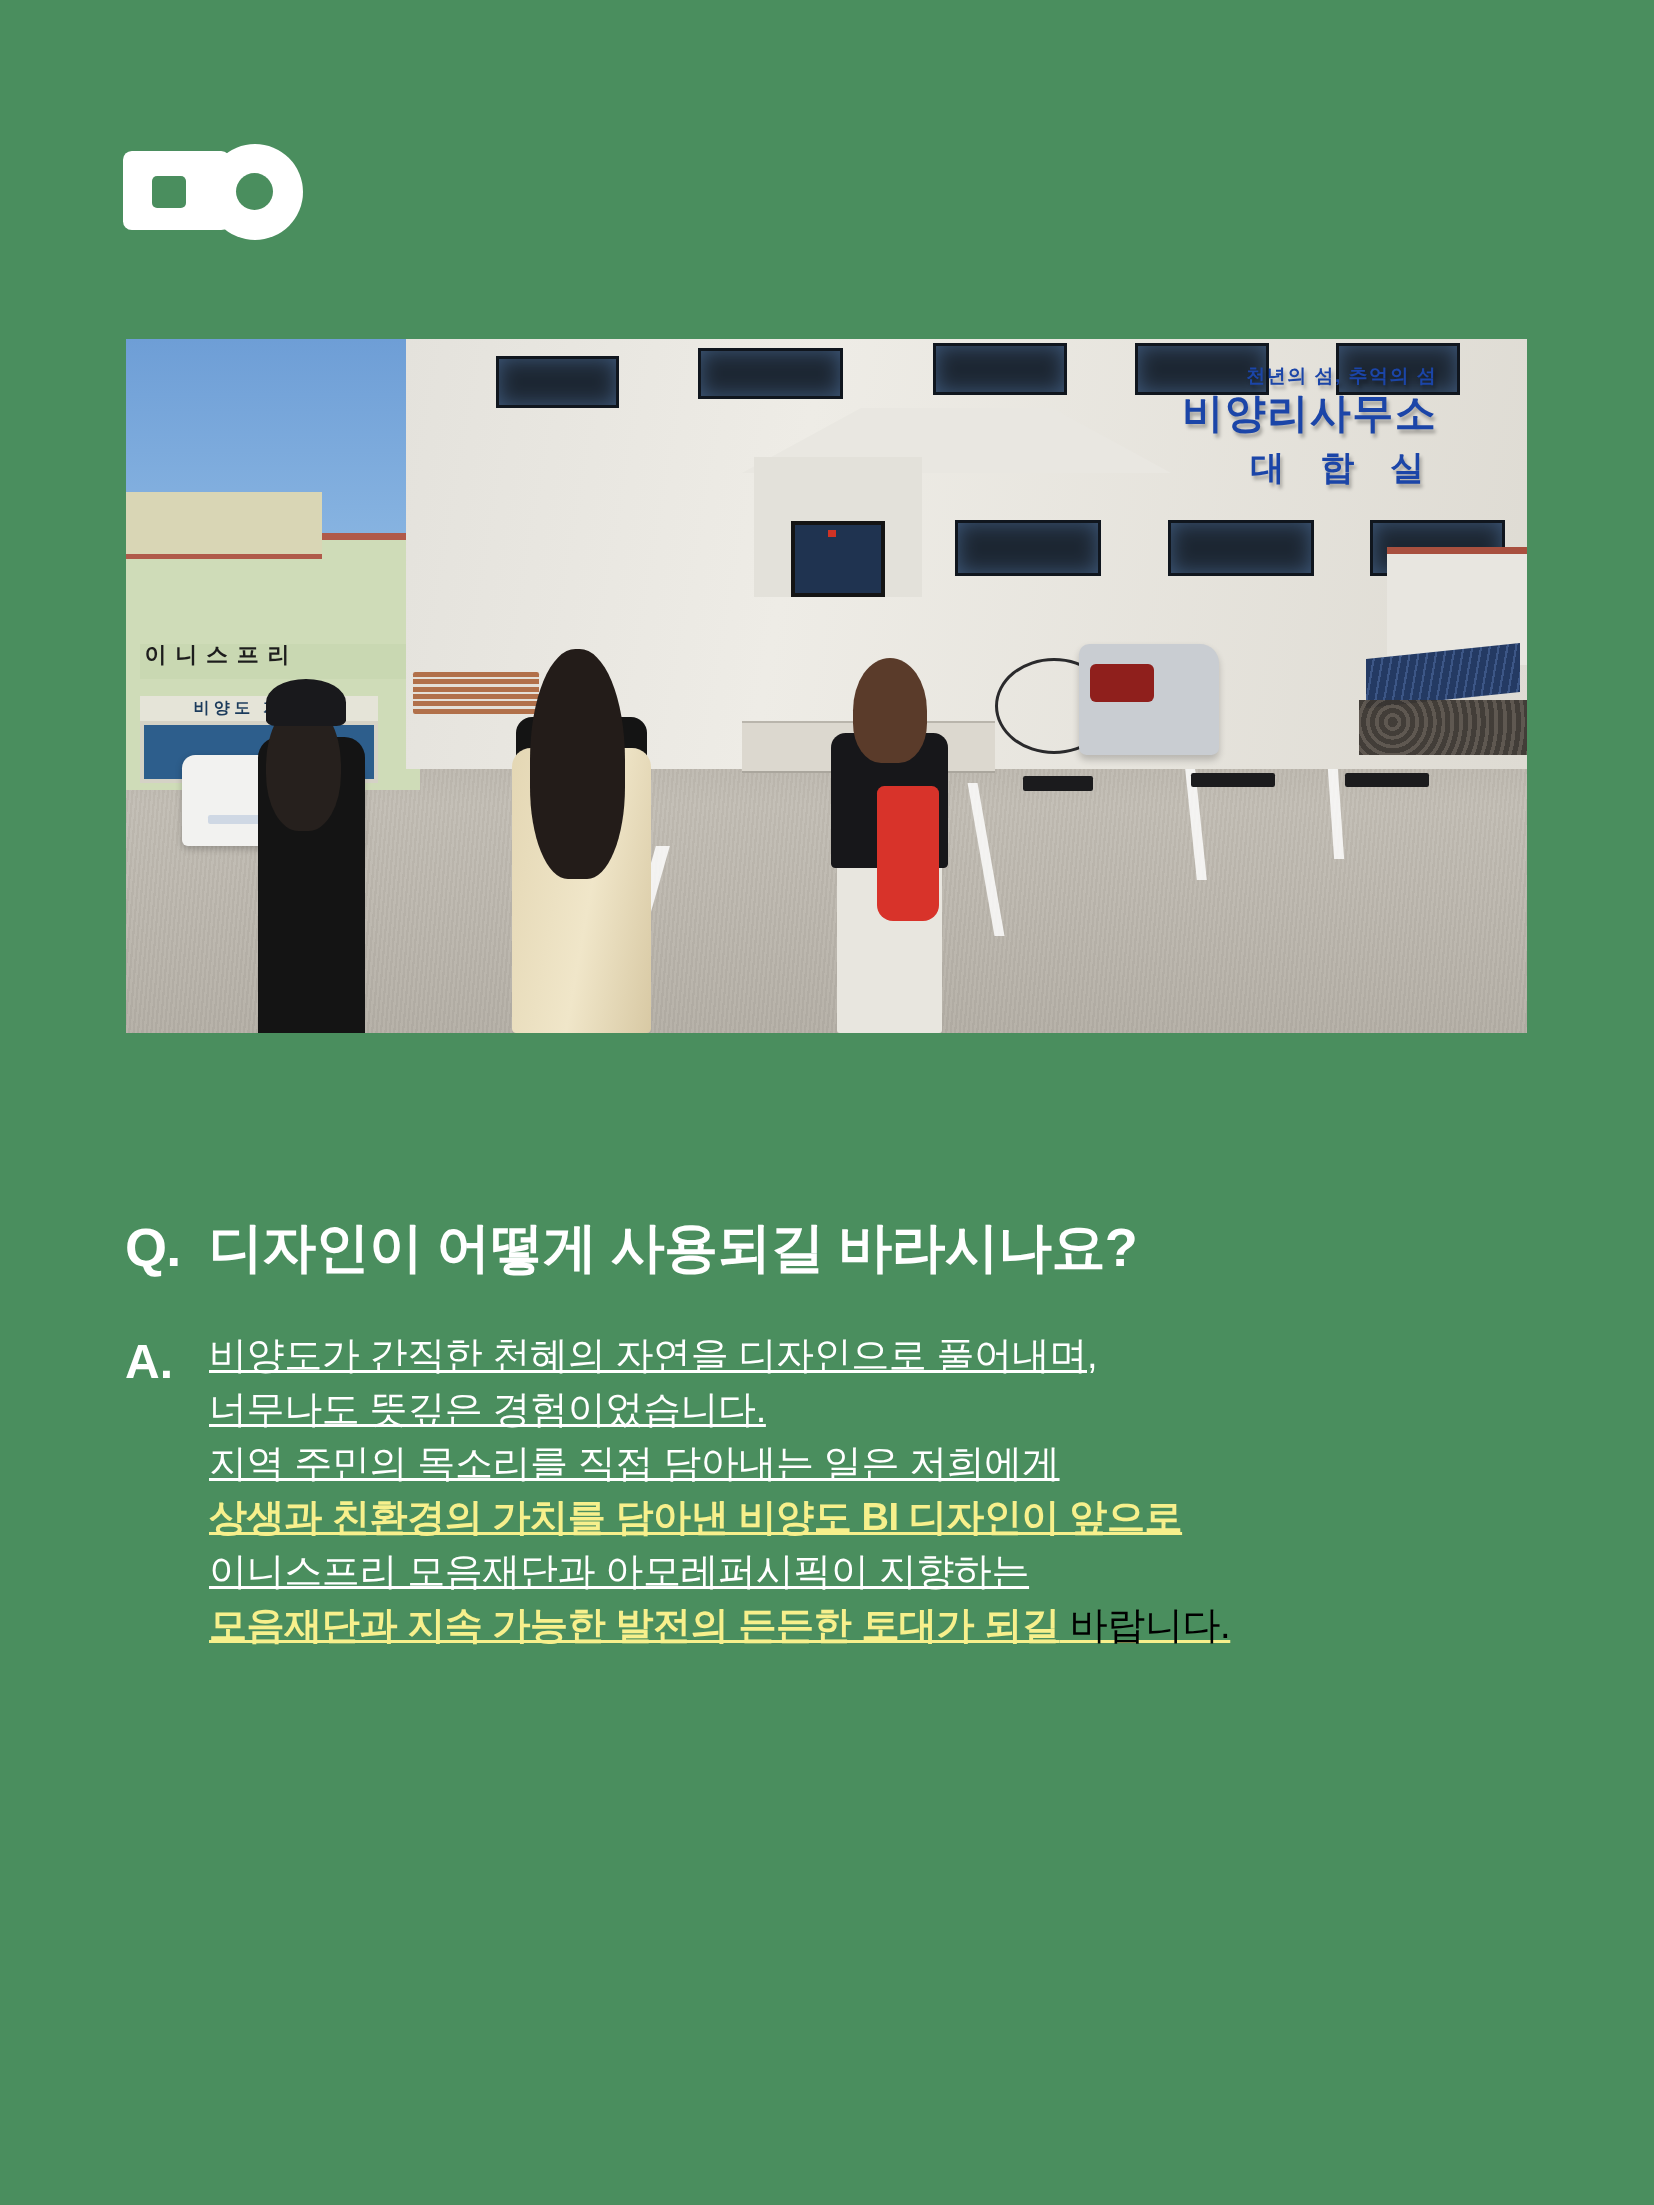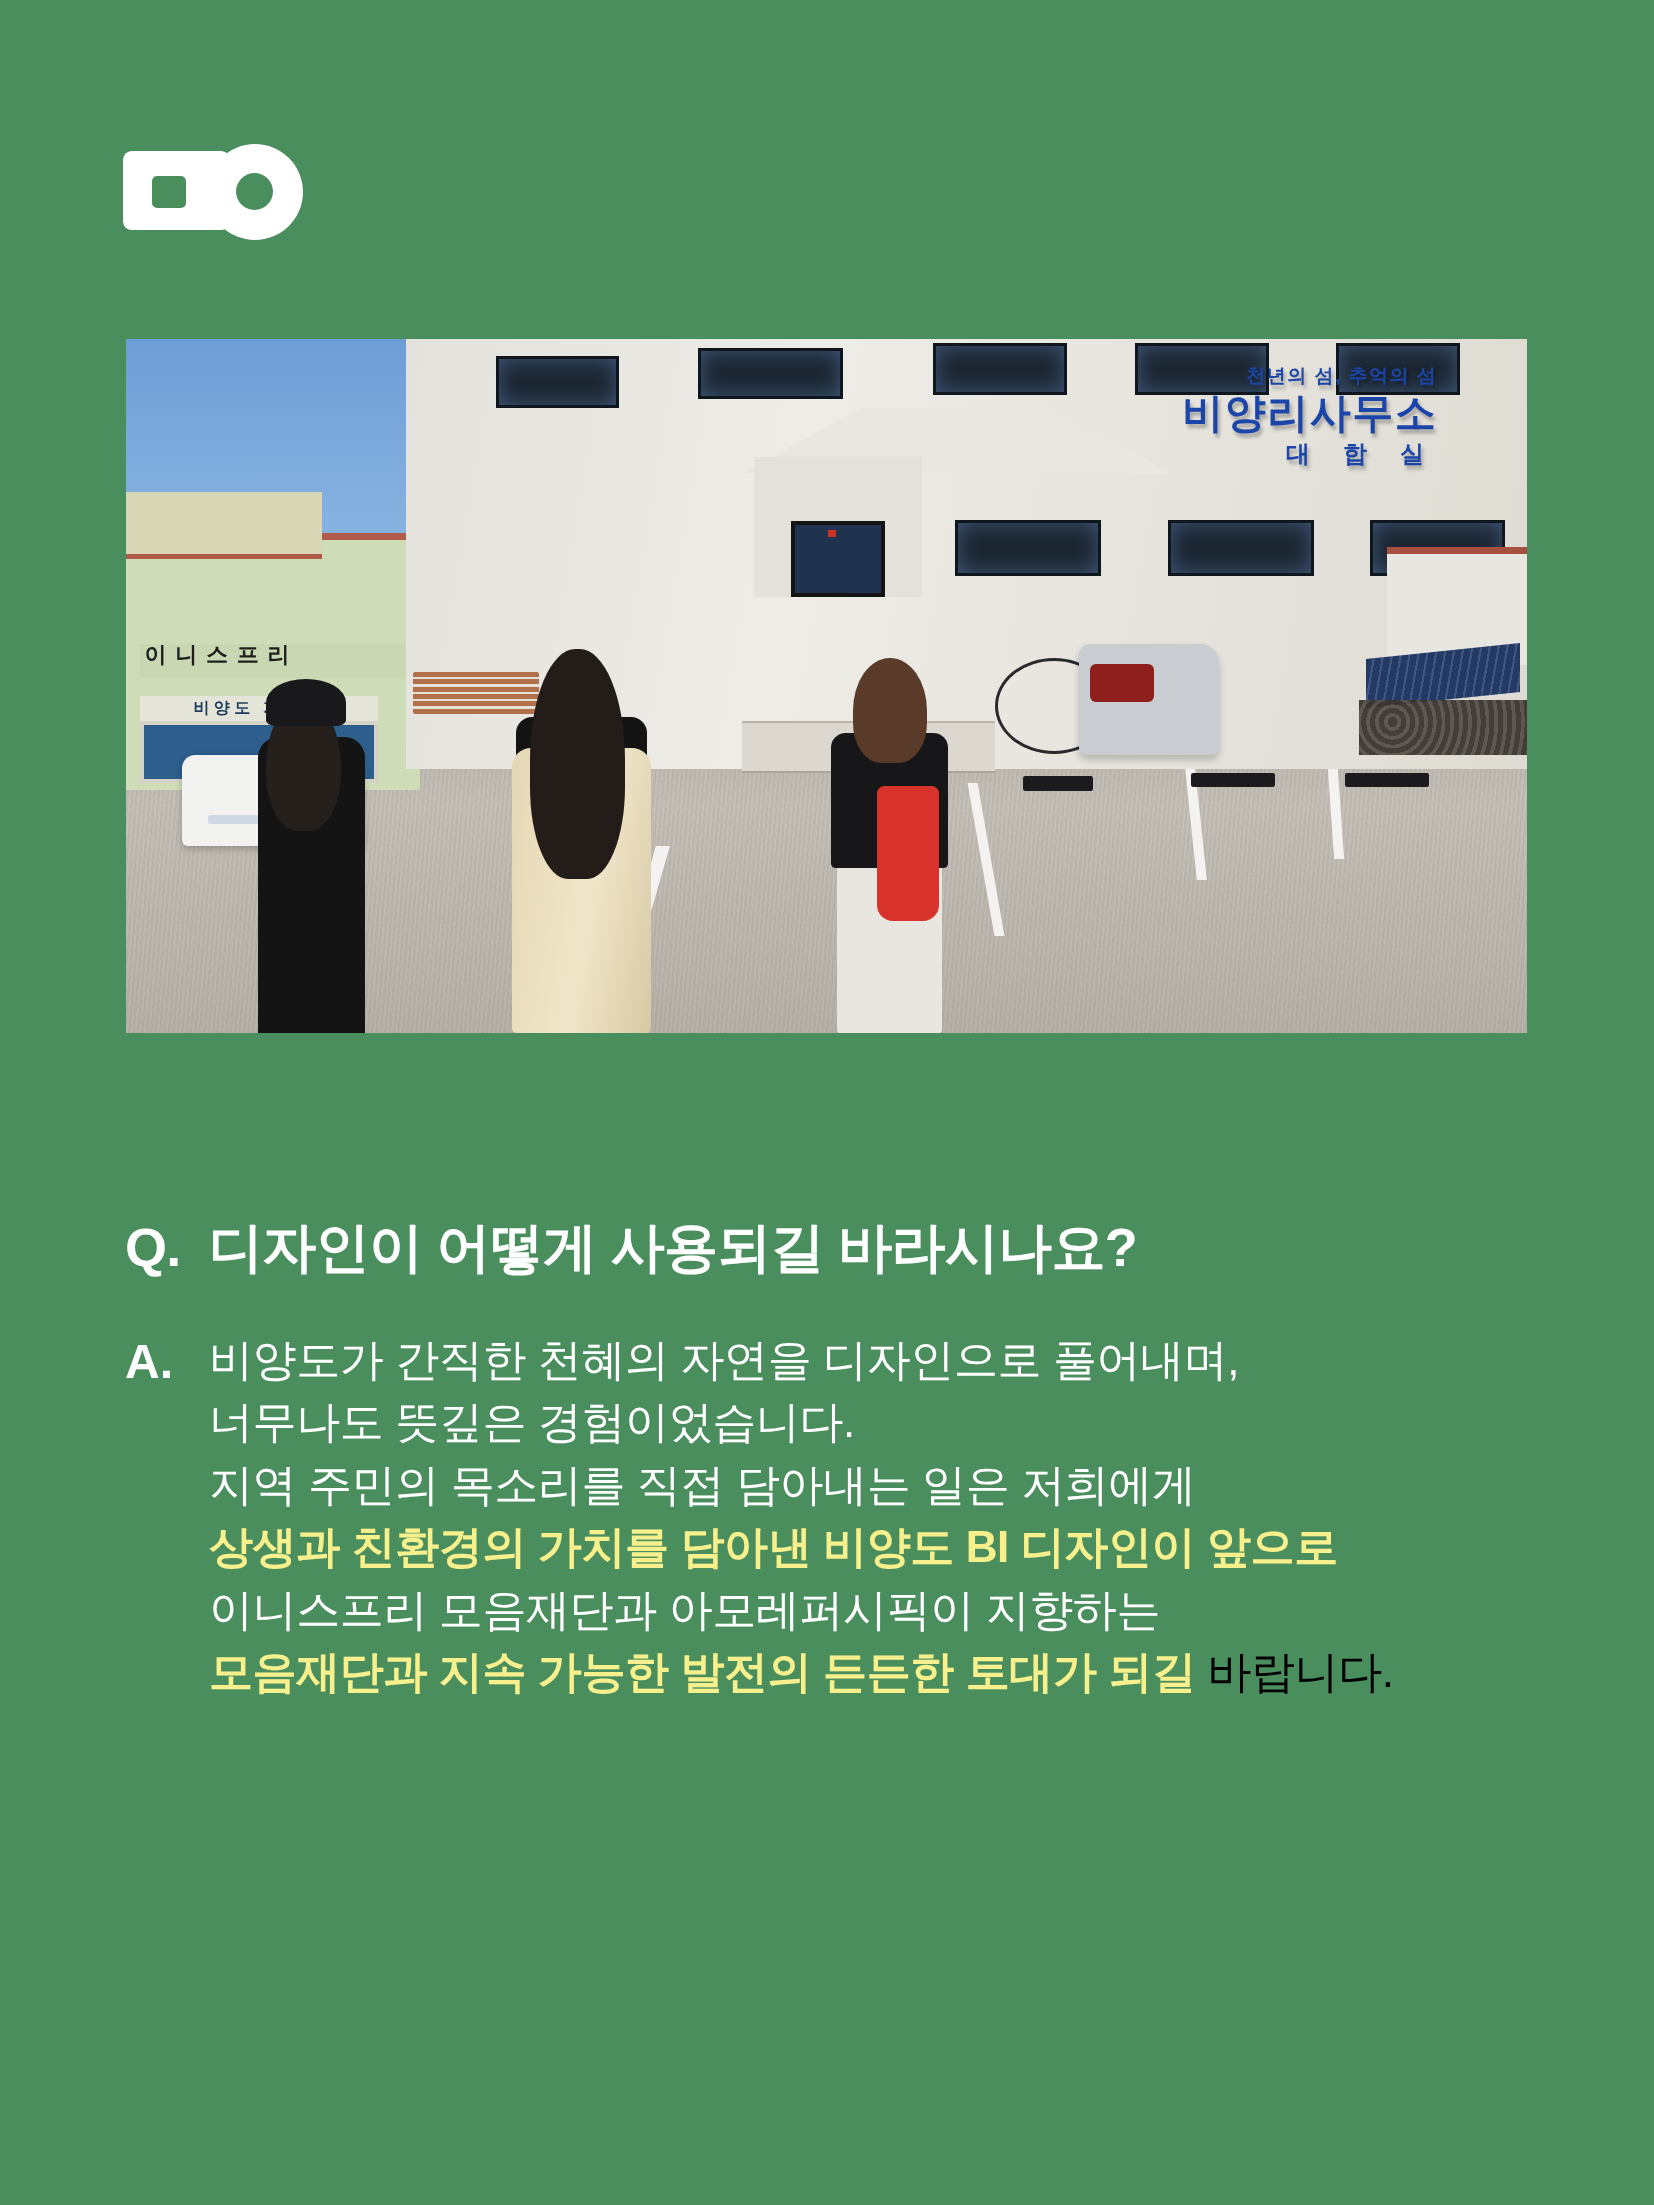--- a/index.html
+++ b/index.html
@@ -152,21 +152,21 @@
     position:absolute;left:44%;top:55%;width:18%;height:7%;
     background:#dcd8cf;border-top:2.9px solid #b9b5ac;border-bottom:2.9px solid #aaa69d;
   }
   .ph-sign{
     position:absolute;left:62%;top:6%;width:30%;height:18%;
     color:#1b45a8;font-weight:bold;text-align:right;line-height:1.15;
     text-shadow:2.2px 3.7px 3.7px rgba(0,0,0,.28);
   }
   .ph-sign .s1{font-size:19px;letter-spacing:1.5px;}
   .ph-sign .s2{font-size:41px;letter-spacing:1.5px;margin-top:2.9px;}
-  .ph-sign .s3{font-size:24px;letter-spacing:13.2px;margin-top:3px;}
+  .ph-sign .s3{font-size:34px;letter-spacing:13.2px;margin-top:11px;}
   .ph-bench{
     position:absolute;left:20.5%;top:48%;width:9%;height:6%;
     background:repeating-linear-gradient(#b1704a 0 5.1px,#e4e0d8 5.1px 7.3px);
     border-radius:2.2px;
   }
   .ph-person{
     position:absolute;bottom:0;
   }
   .ph-p1{ left:8.5%; width:9.5%; height:52%; }
   .ph-p1 .body{position:absolute;left:10%;top:18%;width:80%;height:82%;background:#141414;border-radius:20.6px 20.6px 0 0;}
@@ -249,24 +249,25 @@
     font-size: 48px;
     font-weight: bold;
     line-height: 1.25;
     padding-top: 2.9px;
   }
   .a-lines {
     flex: 1 1 auto;
   }
   .a-line {
     color: #ffffff;
-    font-size: 44px;
+    font-size: 38px;
     line-height: 1.42;
     white-space: nowrap;
     letter-spacing: -0.4px;
+    text-decoration: underline;
   }
   .a-line.hl {
     color: #f7f08c;
     font-weight: bold;
   }
   .a-line .tail {
     color: #000000;
     font-weight: normal;
   }
 </style>

